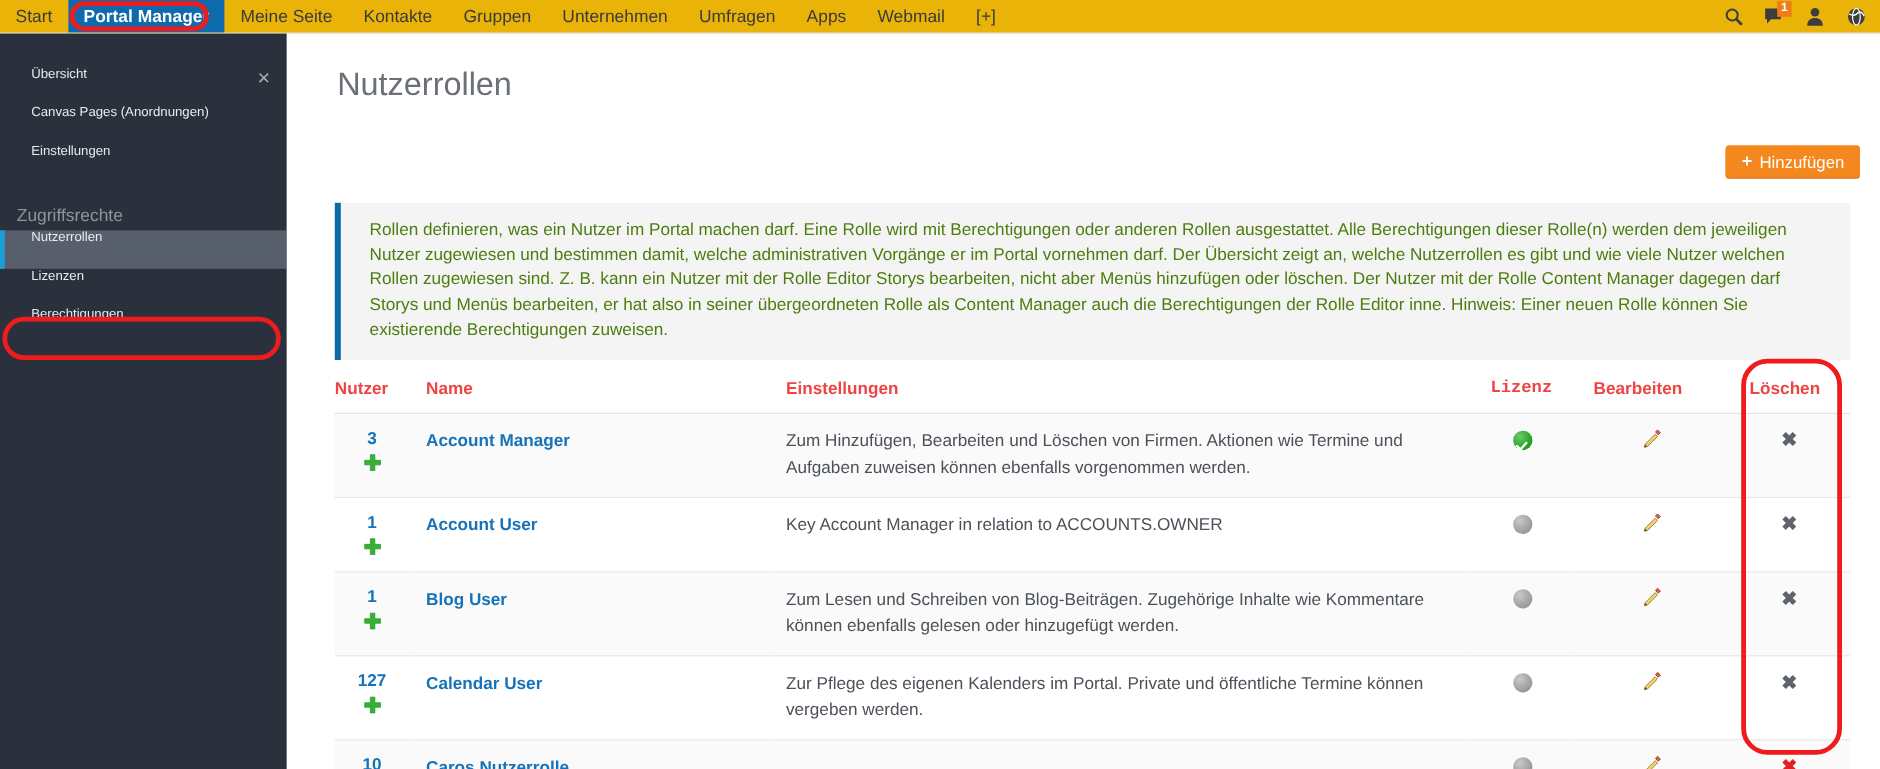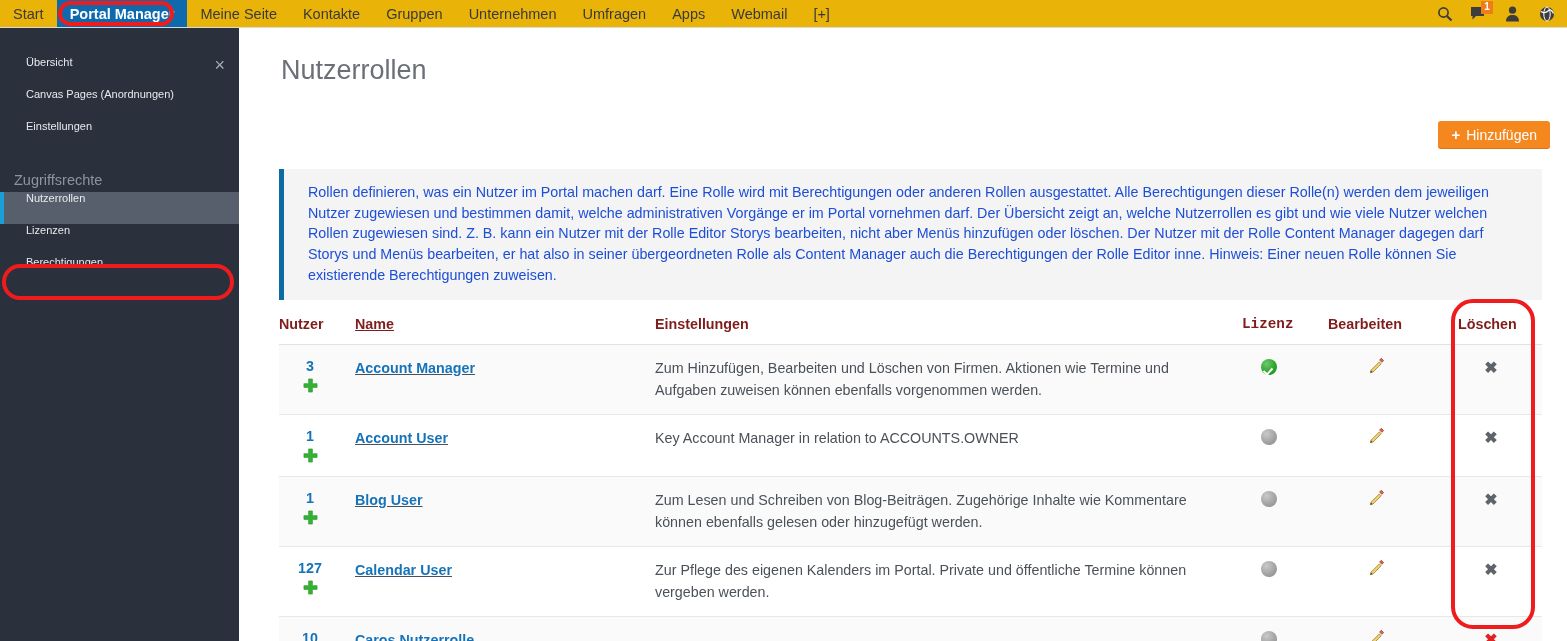--- a/index.html
+++ b/index.html
@@ -135,54 +135,54 @@
   }
   #add-button .plus { font-weight: bold; font-size: 15px; }
 
   #info-box {
     position: absolute;
     left: 40px; top: 141px;
     width: 1263px;
     background: #f4f4f4;
     border-left: 5px solid #0d6aa4;
     padding: 13px 16px 14px 24px;
-    color: #1d4ed8;
+    color: #4d7c0f;
     font-size: 14.3px;
     line-height: 20.7px;
   }
 
   
   #roles-table {
     position: absolute;
     left: 40px; top: 277px;
     width: 1263px;
     border-collapse: collapse;
     font-size: 14.3px;
   }
   #roles-table th {
     text-align: left;
     font-size: 14.3px;
     font-weight: bold;
-    color: #7f1d1d;
+    color: #ef4444;
     padding: 11px 0 12px 0;
     border-bottom: 1px solid #e2e2e2;
     background: #ffffff;
   }
   #roles-table td {
     padding: 12px 0 13px 0;
     border-bottom: 1px solid #e8e8e8;
     vertical-align: top;
     color: #4b5158;
     line-height: 22px;
   }
   #roles-table tbody tr.odd td { background: #fafafa; }
   #roles-table tbody tr.even td { background: #ffffff; }
 
   .col-nutzer { width: 62px; text-align: center; }
-  .col-name   { width: 300px; padding-left: 14px !important; text-decoration: underline; }
+  .col-name   { width: 300px; padding-left: 14px !important; }
   .col-desc   { width: 585px; padding-left: 14px !important; }
   .col-lizenz { width: 86px; text-align: center; font-family: Liberation Mono, monospace; }
   .col-bearb  { width: 128px; text-align: center; }
   .col-losch  { width: 102px; text-align: center; }
 
   th.col-name, th.col-desc { padding-left: 14px !important; }
   th.col-lizenz, th.col-bearb { text-align: left; padding-left: 16px !important; }
   th.col-losch { text-align: left; padding-left: 18px !important; }
 
   .usercount {

